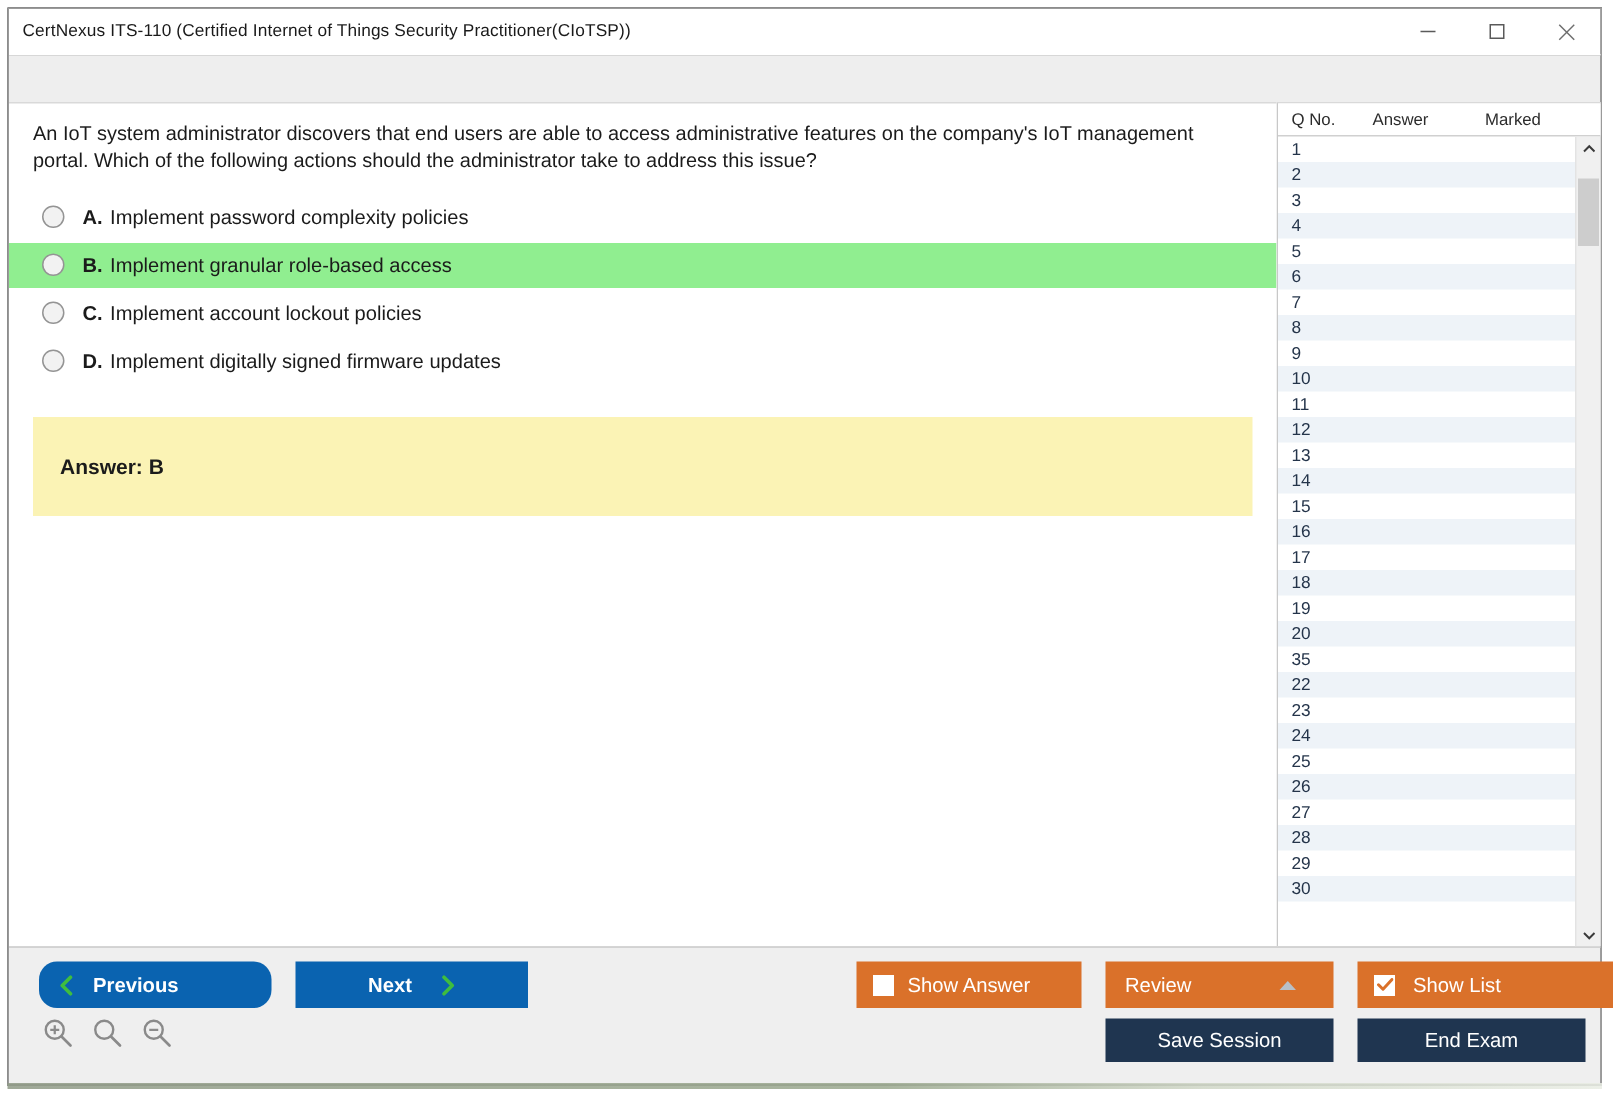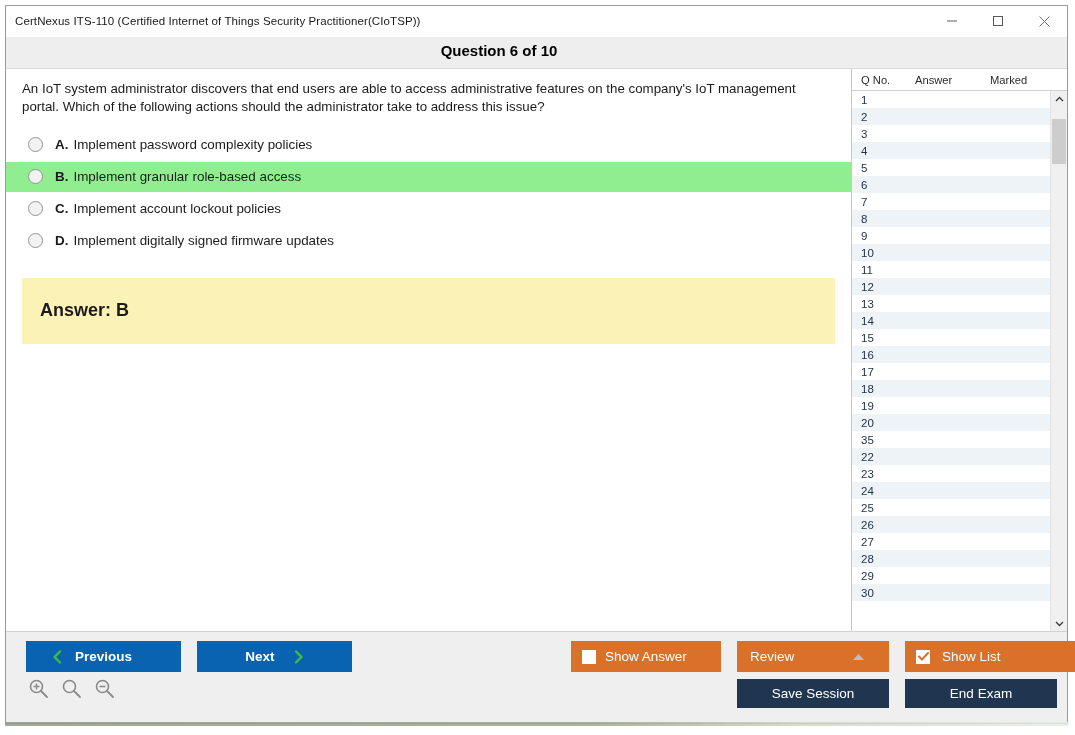--- a/index.html
+++ b/index.html
@@ -161,21 +161,21 @@
   .option-letter { font-weight: bold; margin-right: 5px; }
 
   #answer-box {
     margin: 22px 16px 0 16px;
     height: 66px;
     background: #fbf3b5;
     display: flex;
     align-items: center;
     padding-left: 18px;
     box-sizing: border-box;
-    font-size: 18px;
+    font-size: 14px;
     font-weight: bold;
     color: #1b1b1b;
   }
 
   
   #list-pane {
     flex: 1 1 auto;
     background: #ffffff;
     border-left: 1px solid #c8c8c8;
     border-top: 1px solid #d9d9d9;
@@ -267,21 +267,21 @@
     box-sizing: border-box;
     cursor: pointer;
     font-size: 13.5px;
     color: #ffffff;
     user-select: none;
   }
   .btn-blue  { background: #0a63b0; font-weight: bold; }
   .btn-orange{ background: #da712a; }
   .btn-navy  { background: #1f3550; justify-content: center; }
 
-  #previous-button { left: 20px;  top: 9px;  width: 155px; height: 31px; padding-left: 26px; gap: 12px; }
+  #previous-button { left: 20px;  top: 9px;  width: 155px; height: 31px; padding-left: 13px; gap: 12px; border-radius: 12px; }
   #next-button     { left: 191px; top: 9px;  width: 155px; height: 31px; justify-content: center; gap: 18px; }
   #show-answer-button { left: 565px; top: 9px; width: 150px; height: 31px; padding-left: 11px; gap: 9px; }
   #review-button   { left: 731px; top: 9px;  width: 152px; height: 31px; padding-left: 13px; }
   #show-list-button{ left: 899px; top: 9px;  width: 180px; height: 31px; padding-left: 11px; gap: 12px; }
   #save-session-button { left: 731px; top: 47px; width: 152px; height: 29px; }
   #end-exam-button     { left: 899px; top: 47px; width: 152px; height: 29px; }
 
   .cb-white {
     width: 14px; height: 14px; background: #ffffff; flex: none;
     display: flex; align-items: center; justify-content: center;
@@ -323,21 +323,20 @@
           </svg>
       </div>
     </div>
   </div>
 
   <div id="header-bar">
     <div id="mark-question-button">
       <span class="mini-checkbox"></span>
       <span>Mark Question</span>
     </div>
-    <div id="question-counter">Question 6 of 10</div>
   </div>
 
   <div id="body-split">
 
     <div id="question-pane">
       <div id="question-text">An IoT system administrator discovers that end users are able to access administrative features on the company's IoT management portal. Which of the following actions should the administrator take to address this issue?</div>
       <div id="options-list">
           <div class="option-row">
             <span class="radio-dot"></span>
             <span class="option-letter">A.</span>

